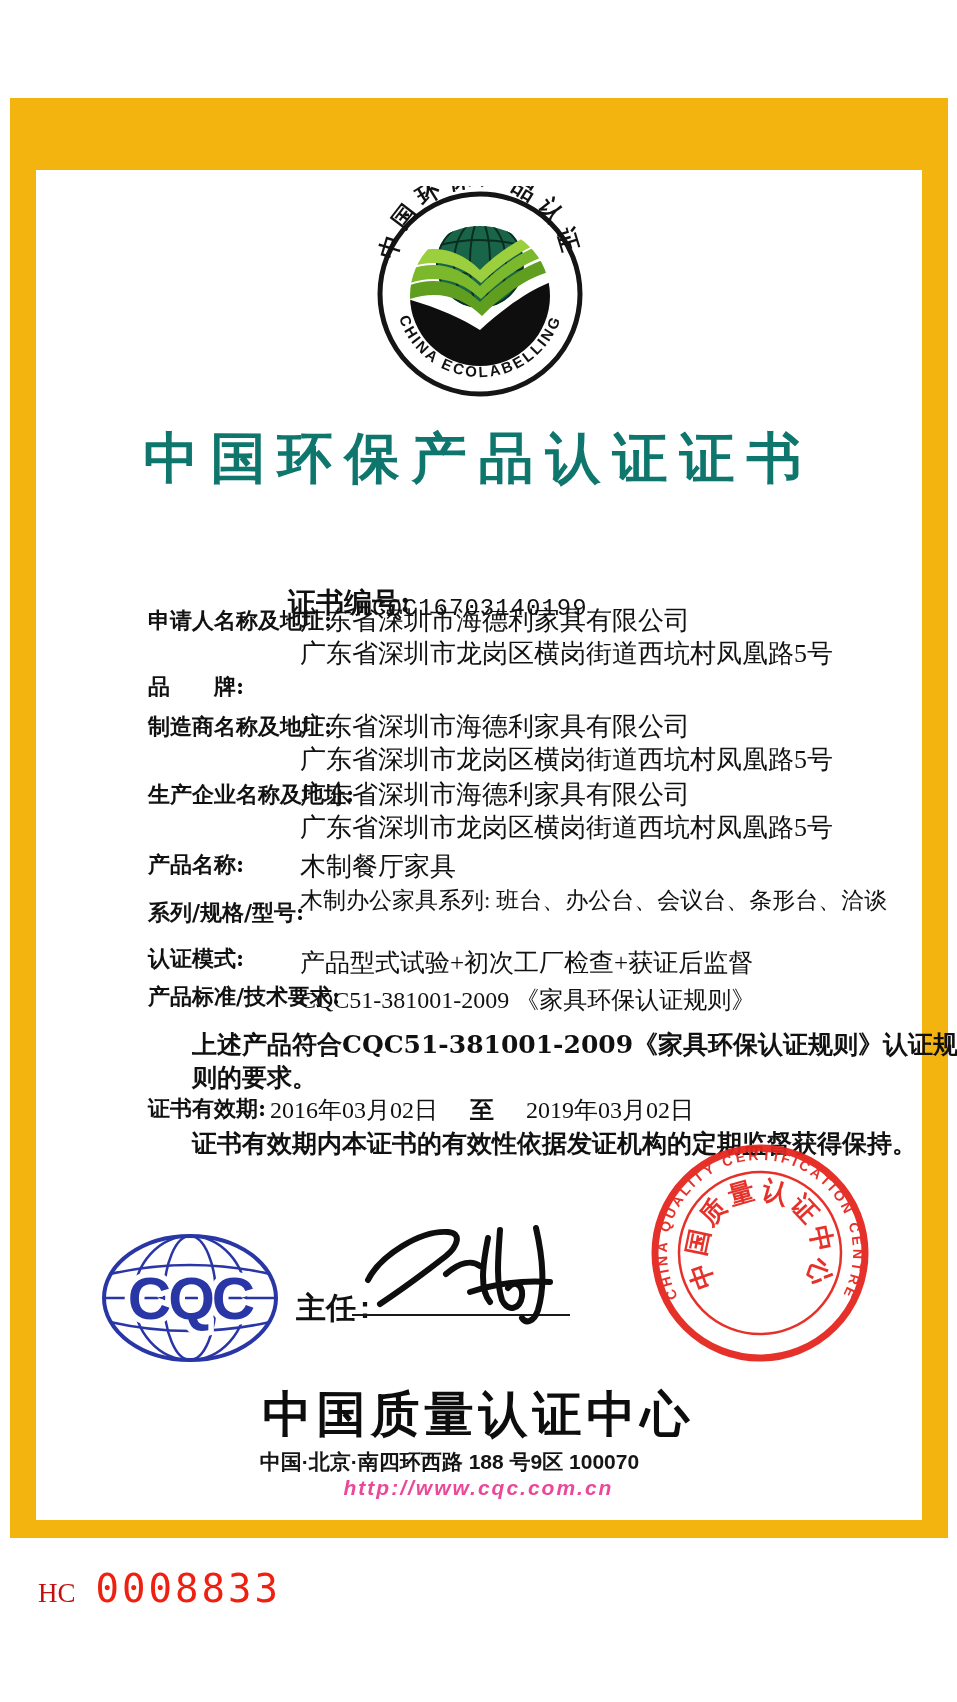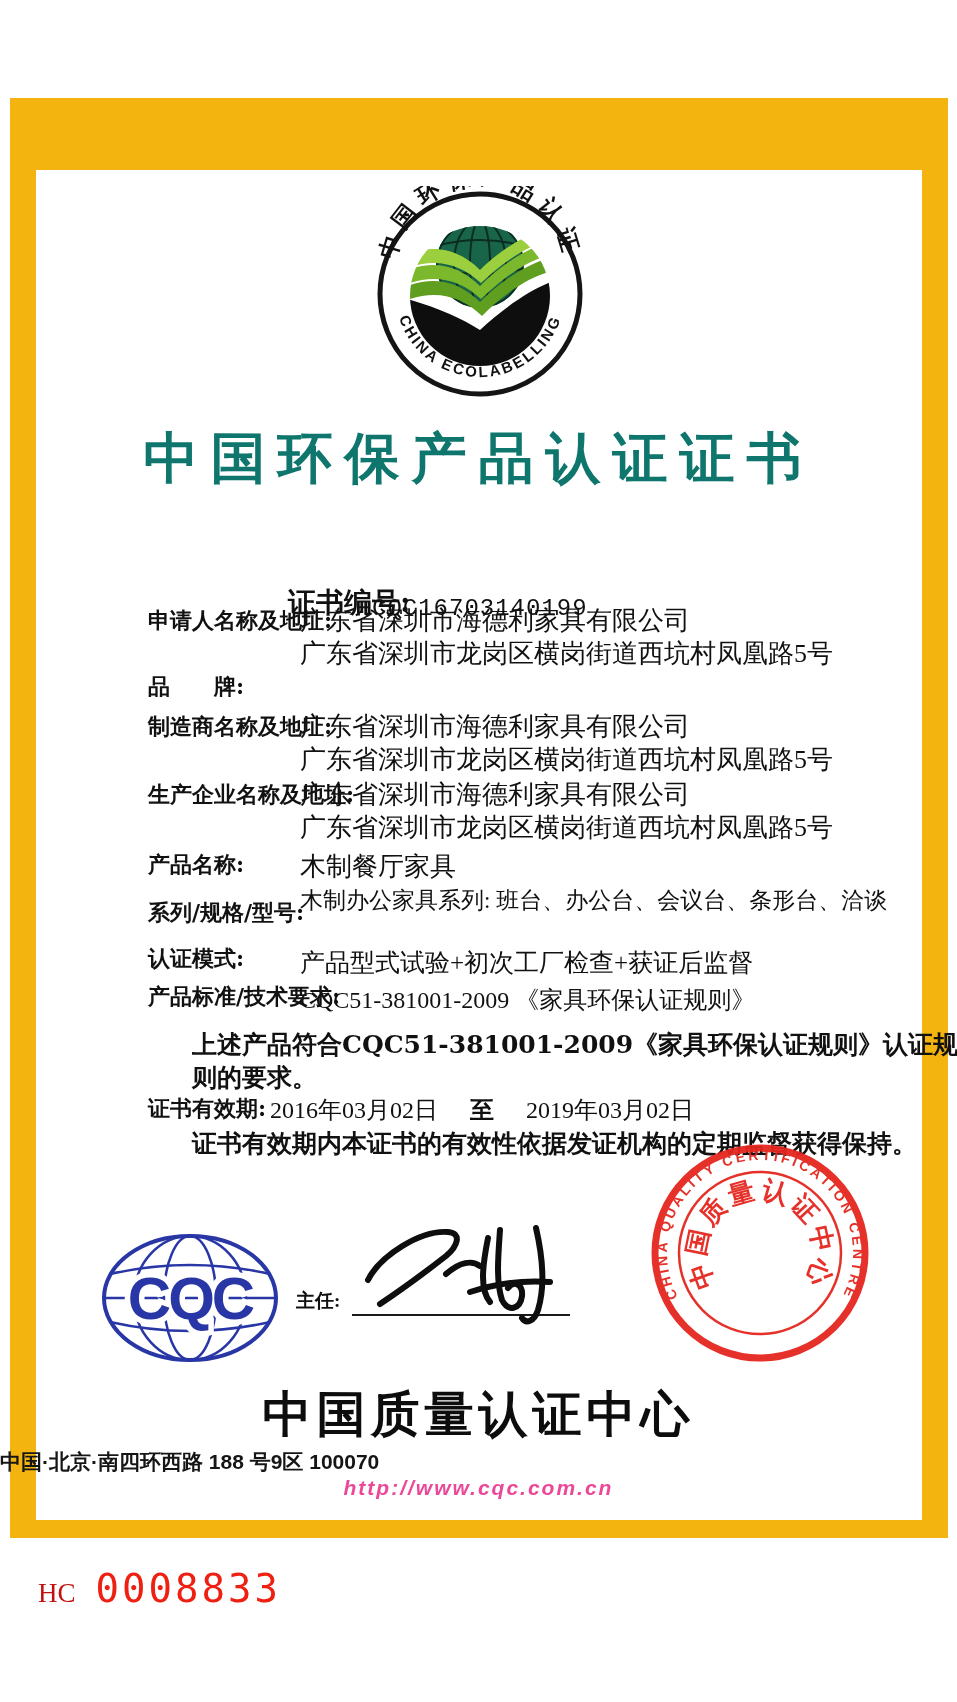--- a/index.html
+++ b/index.html
@@ -22,24 +22,24 @@
   }
   .certno-label{left:288px;top:584px;font-size:28px;font-weight:bold;font-family:"DejaVu Serif",serif;}
   .certno-value{left:372px;top:571px;font-size:24px;letter-spacing:1px;font-family:Liberation Mono, monospace;margin-top:24px;}
   .flabel{left:148px;font-size:22px;font-weight:bold;font-family:"DejaVu Serif",serif;white-space:nowrap;}
   .fvalue{left:300px;font-size:26px;line-height:33px;font-family:"Liberation Serif",serif;white-space:nowrap;}
   .fvalue.small{font-size:23px;line-height:30px;}
   .fvalue.mono{font-size:24px;}
   .para{left:148px;width:775px;font-size:25px;line-height:33px;font-family:"DejaVu Serif",serif;font-weight:bold;margin-left:44px;}
   .validity-value{left:270px;top:1094px;font-size:24px;font-family:"Liberation Serif",serif;}
   .validity-value .sep{margin:0 26px;font-family:"DejaVu Serif",serif;font-weight:bold;}
-  .director{left:296px;top:1288px;font-size:19px;font-weight:bold;font-family:Liberation Serif, serif;}
+  .director{left:296px;top:1288px;font-size:30px;font-weight:bold;font-family:Liberation Mono, monospace;}
   .sigline{left:352px;top:1314px;width:218px;border-bottom:2px solid #1a1a1a;height:0;}
   .footer-org{top:1382px;left:0;width:957px;text-align:center;font-size:49px;font-weight:bold;letter-spacing:5px;color:#0d0d0d;}
-  .footer-addr{top:1448px;left:0;width:899px;text-align:left;font-size:21px;font-weight:bold;color:#151515;}
+  .footer-addr{top:1448px;left:0;width:899px;text-align:center;font-size:21px;font-weight:bold;color:#151515;}
   .footer-url{top:1476px;left:0;width:957px;text-align:center;font-size:21px;letter-spacing:2px;font-weight:bold;color:#ec4899;font-style:italic;}
   .serial{left:38px;top:1534px;display:flex;align-items:baseline;gap:20px;margin-top:32px;}
   .serial .hc{font-size:27px;color:#c40f0f;font-family:"Liberation Serif",serif;}
   .serial .num{font-size:39px;color:#ee2012;letter-spacing:3px;font-family:"DejaVu Sans Mono",monospace;}
   svg text{font-family:"Liberation Sans",sans-serif;}
 </style>
 </head>
 <body>
 
 <div class="abs frame"></div>

